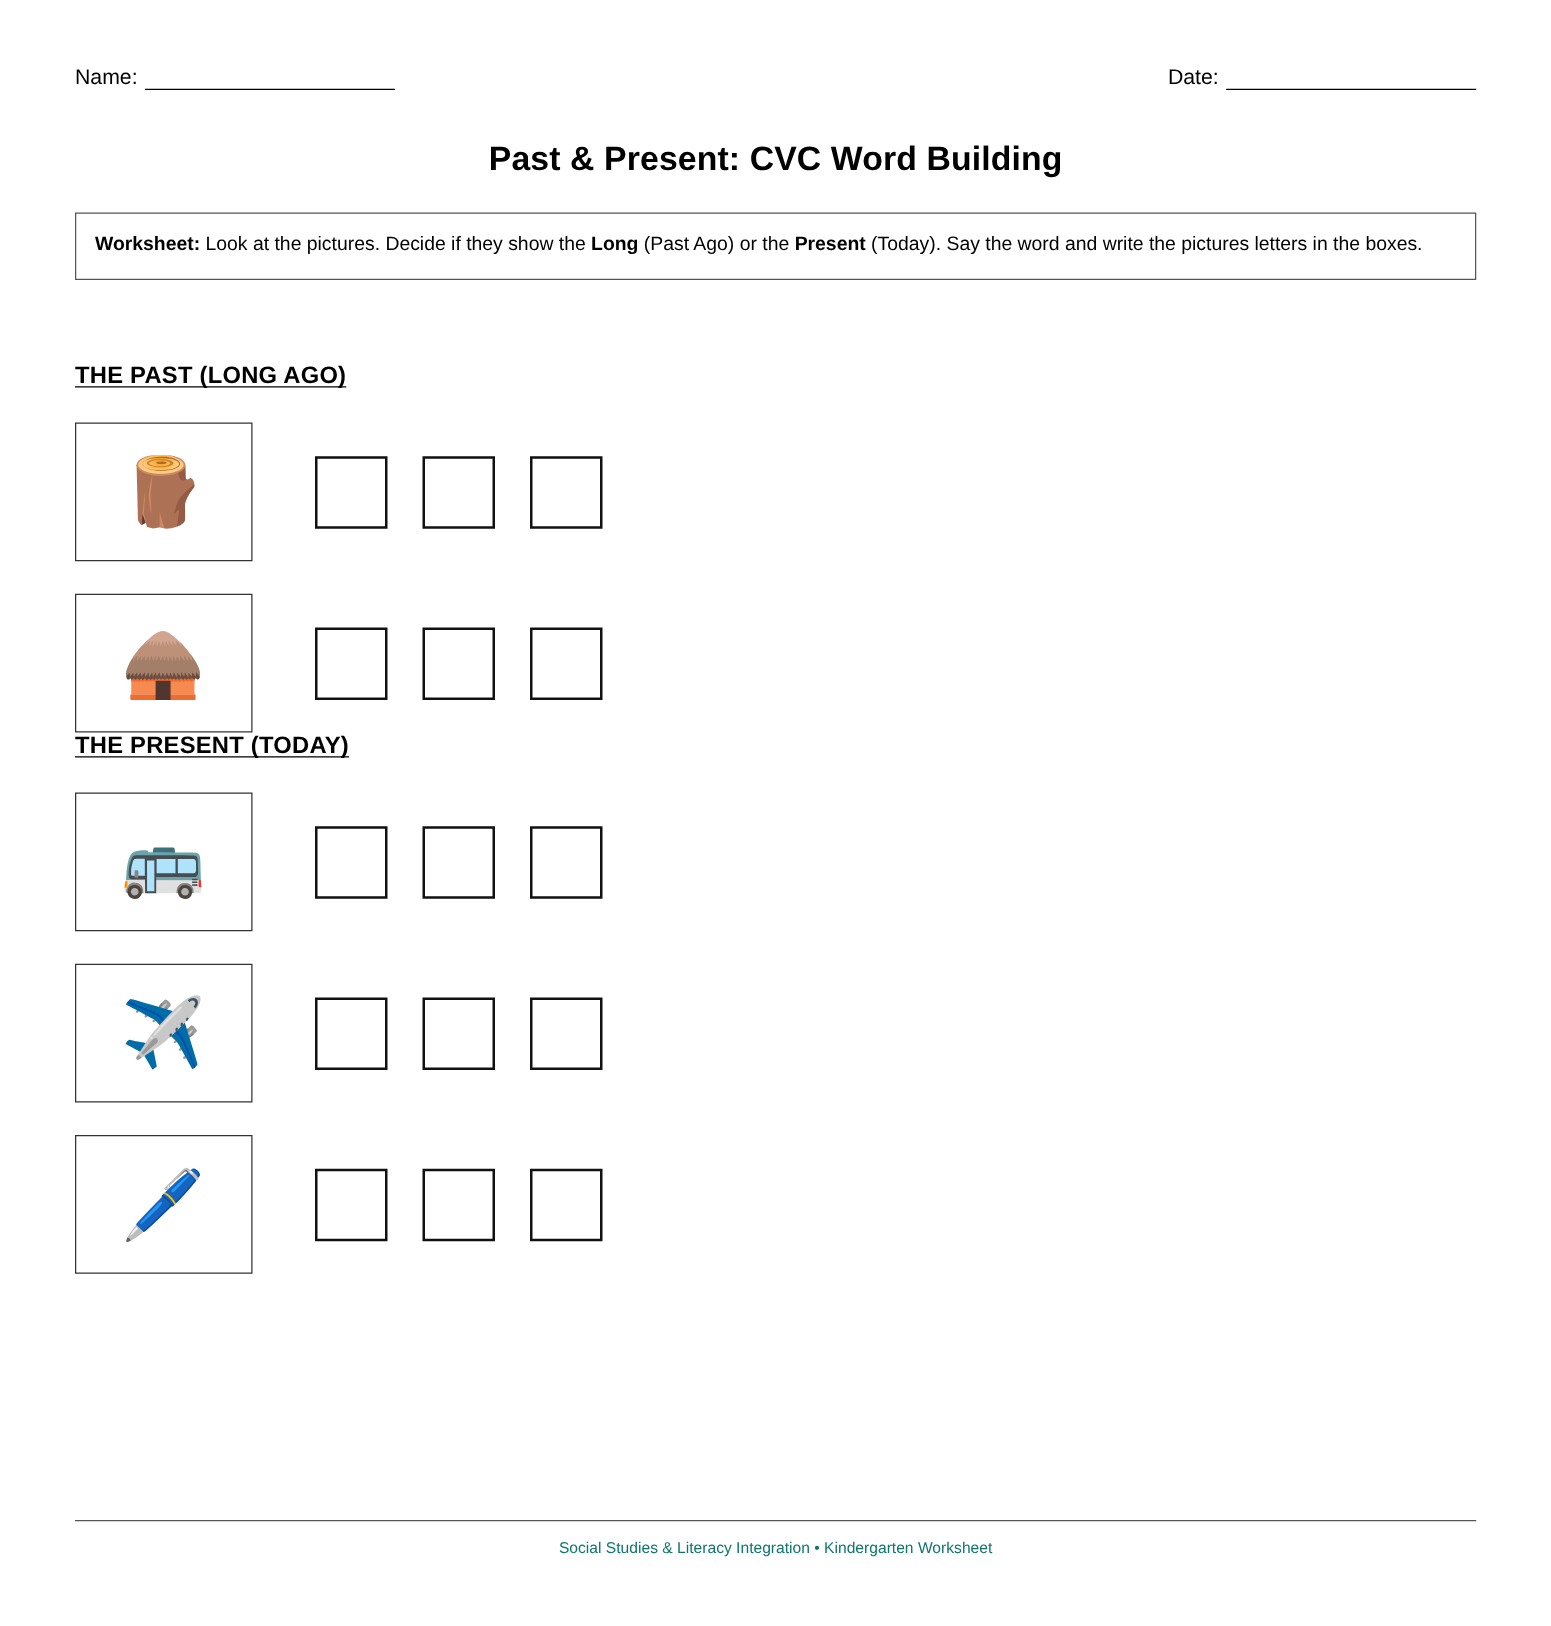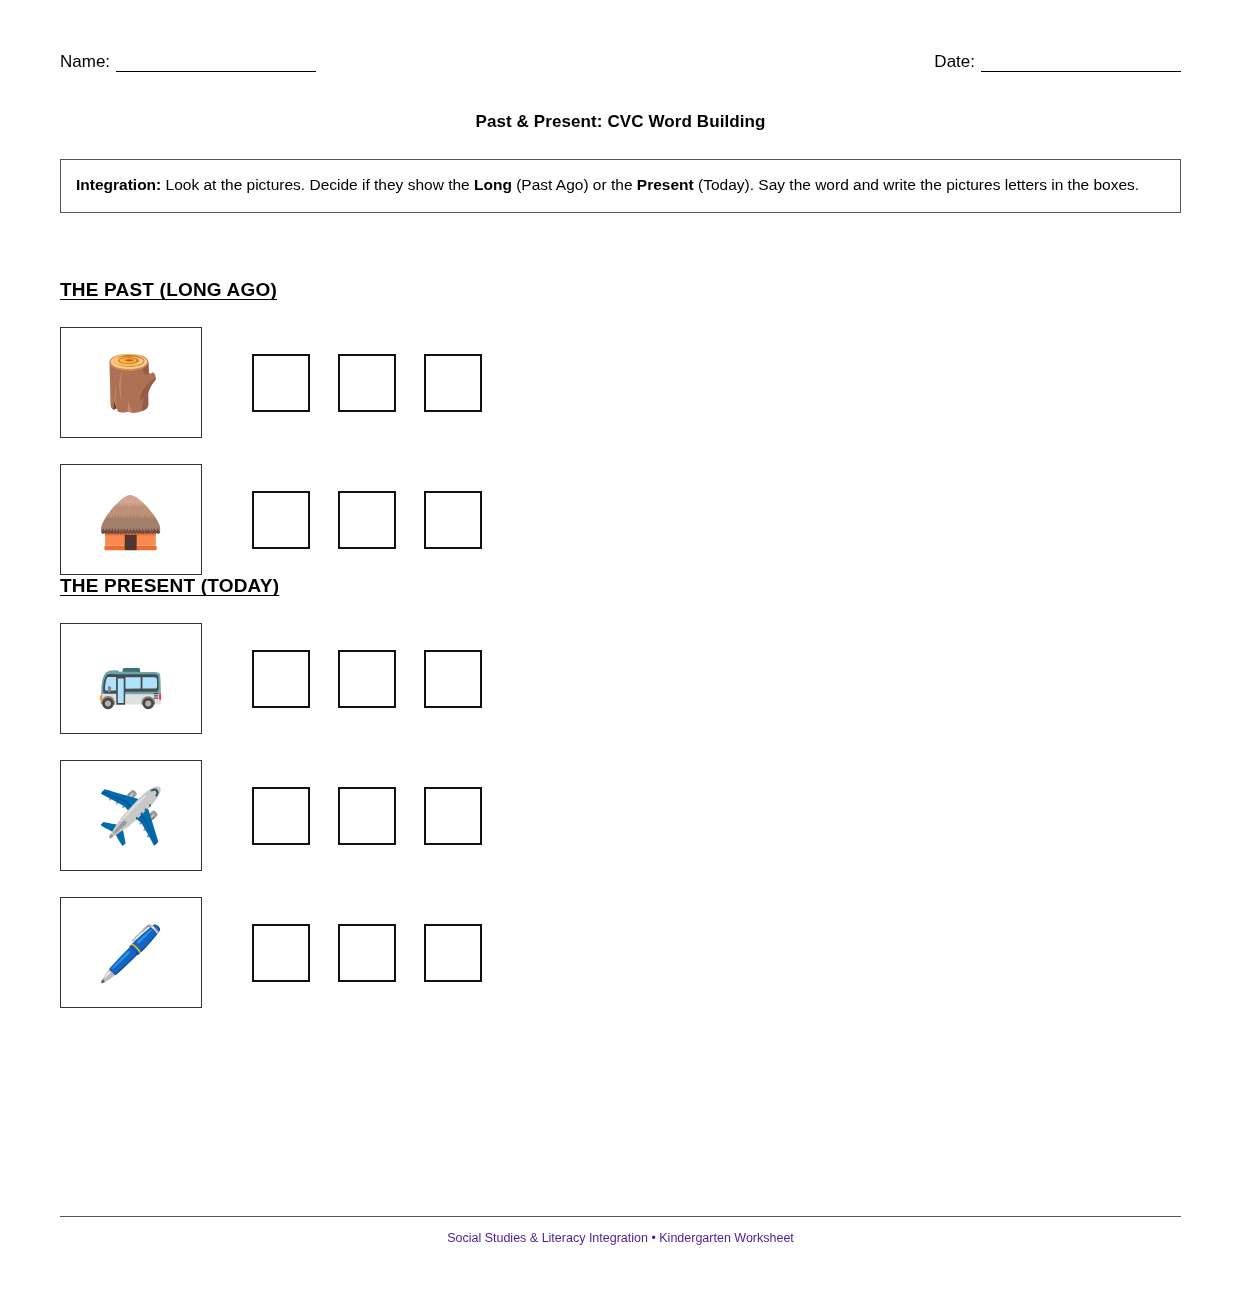--- a/index.html
+++ b/index.html
@@ -44,21 +44,21 @@
     display: inline-block;
     border-bottom: 1.4px solid #000;
     height: 14px;
   }
   .name-line { width: 200px; }
   .date-line { width: 200px; }
 
   
   .worksheet-title {
     text-align: center;
-    font-size: 17px;
+    font-size: 27px;
     font-weight: bold;
     margin-top: 40px;
     letter-spacing: 0.1px;
   }
 
   
   .directions-box {
     margin-top: 27px;
     border: 1px solid #555;
     padding: 14px 15px 16px 15px;
@@ -122,21 +122,21 @@
     right: 60px;
     bottom: 56px;
   }
   .footer-rule {
     border-top: 1px solid #555;
     margin-bottom: 14px;
   }
   .footer-text {
     text-align: center;
     font-size: 12.5px;
-    color: #4c1d95;
+    color: #0f766e;
   }
 </style>
 </head>
 <body>
 
 <div class="page">
 
   <div class="name-date-row">
     <div class="field">
       <span class="field-label">Name:</span>
@@ -144,21 +144,21 @@
     </div>
     <div class="field">
       <span class="field-label">Date:</span>
       <span class="field-line date-line"></span>
     </div>
   </div>
 
   <div class="worksheet-title">Past &amp; Present: CVC Word Building</div>
 
   <div class="directions-box">
-    <b>Integration:</b><span> Look at the pictures. Decide if they show the </span><b>Long</b><span> (Past Ago) or the </span><b>Present</b><span> (Today). Say the word and write the pictures letters in the boxes.</span>
+    <b>Worksheet:</b><span> Look at the pictures. Decide if they show the </span><b>Long</b><span> (Past Ago) or the </span><b>Present</b><span> (Today). Say the word and write the pictures letters in the boxes.</span>
   </div>
 
   <div id="past-section-heading" class="section-heading">THE PAST (LONG AGO)</div>
 
   <div class="item-rows">
 
     <div class="item-row">
       <div class="picture-frame">
         <span class="picture-glyph">🪵</span>
       </div>

